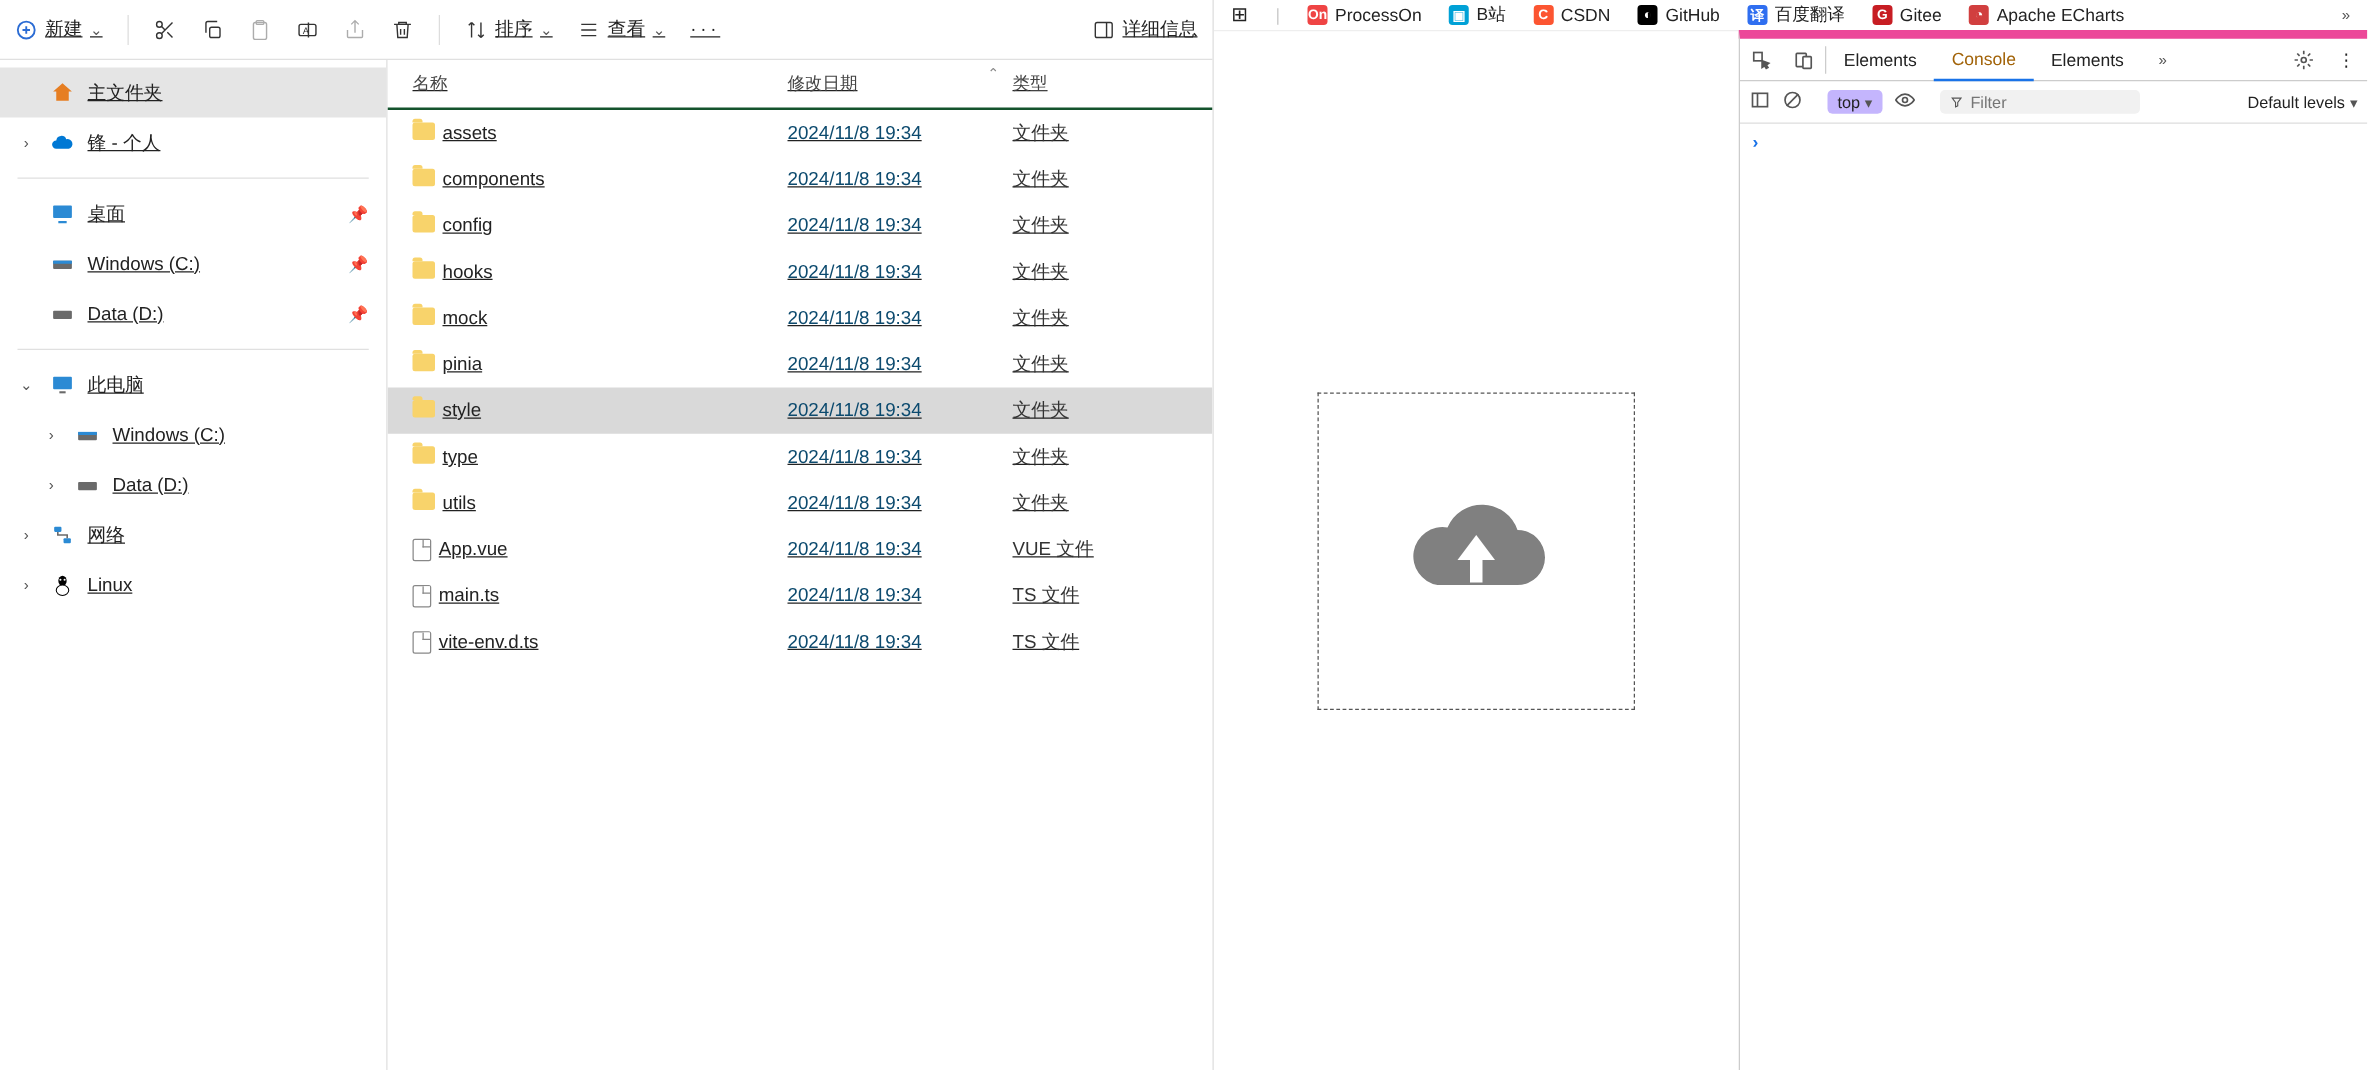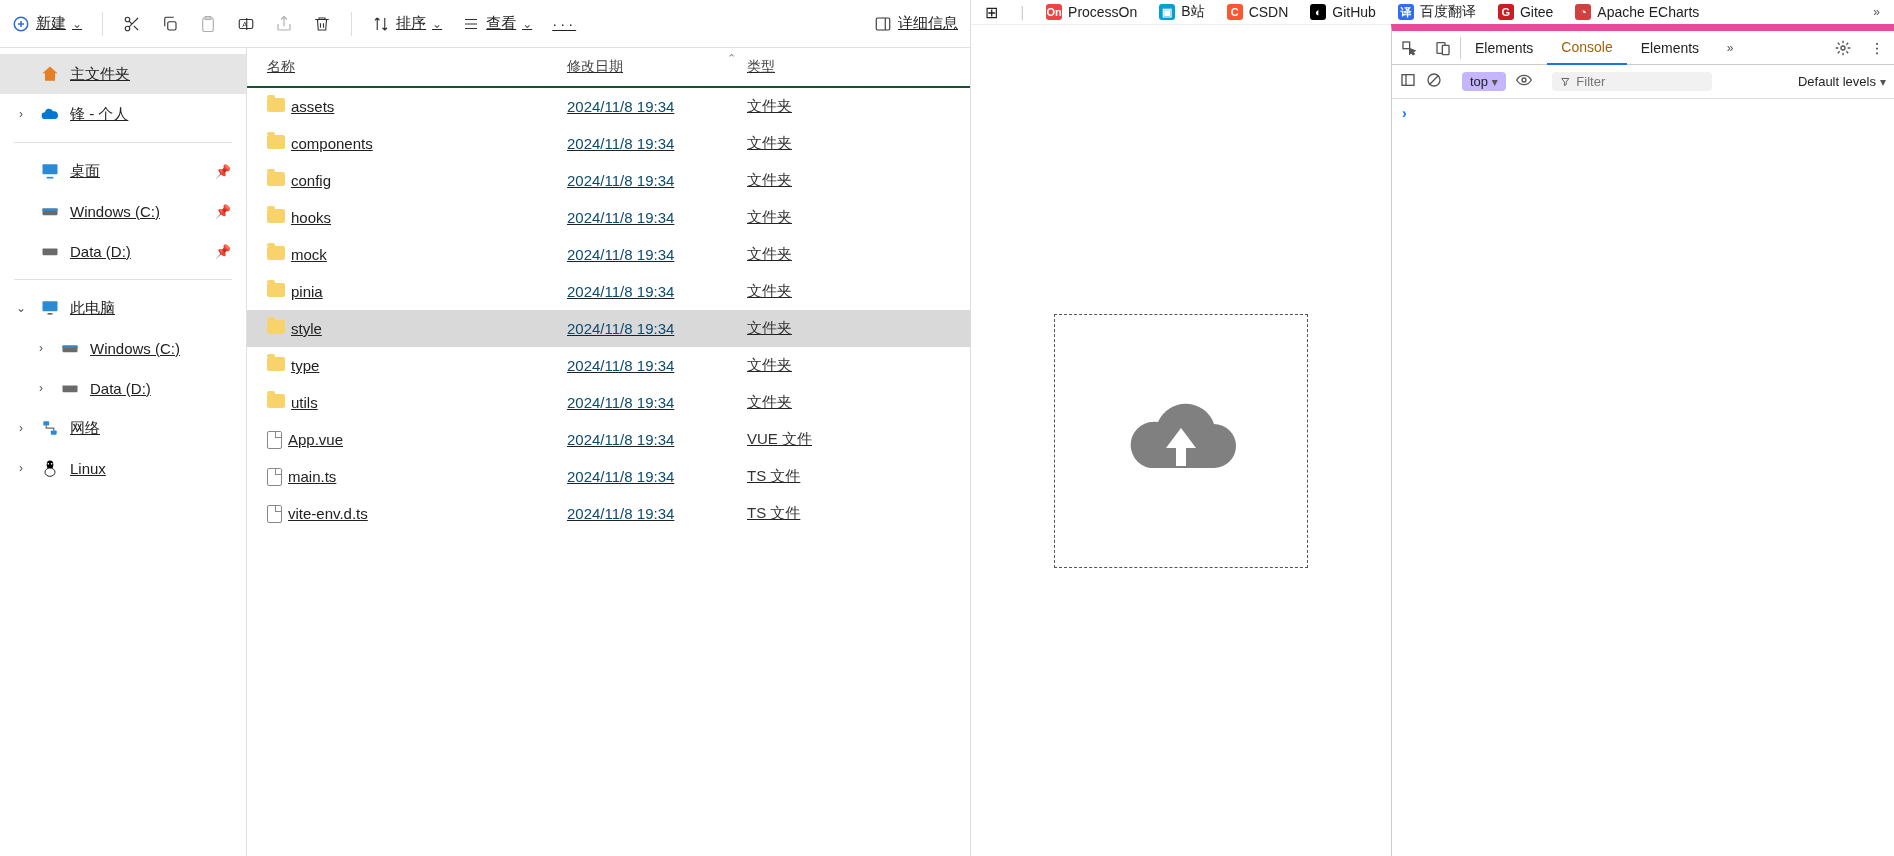--- a/index.html
+++ b/index.html
@@ -5,21 +5,21 @@
   * { margin: 0; padding: 0; box-sizing: border-box; font-family: "Segoe UI", "Microsoft YaHei", sans-serif; }
   body { width: 1894px; height: 856px; display: flex; overflow: hidden; background: #fff; color: #222; }
   
   .explorer { width: 971px; height: 100%; display: flex; flex-direction: column; border-right: 1px solid #ddd; text-decoration: underline; }
   .toolbar { height: 48px; display: flex; align-items: center; padding: 0 12px; gap: 20px; border-bottom: 1px solid #e0e0e0; }
   .tbtn { display: flex; align-items: center; gap: 6px; cursor: pointer; font-size: 15px; }
   .tbtn svg, .tbtn .ic { width: 18px; height: 18px; }
   .tsep { width: 1px; height: 24px; background: #ddd; }
   .explorer-body { flex: 1; display: flex; overflow: hidden; }
   
-  .sidebar { width: 247px; border-right: 1px solid #e0e0e0; padding-top: 6px; overflow-y: auto; }
+  .sidebar { width: 310px; border-right: 1px solid #e0e0e0; padding-top: 6px; overflow-y: auto; }
   .side-item { display: flex; align-items: center; gap: 10px; height: 40px; padding: 0 14px 0 40px; font-size: 15px; cursor: pointer; position: relative; }
   .side-item.active { background: #e5e5e5; }
   .side-item .caret { position: absolute; left: 14px; width: 14px; height: 14px; display: flex; align-items: center; justify-content: center; }
   .side-item .pin { position: absolute; right: 14px; color: #888; font-size: 13px; }
   .side-item .sicon { width: 20px; height: 20px; display:flex; align-items:center; justify-content:center; }
   .side-sep { height: 1px; background: #e0e0e0; margin: 8px 14px; }
   .side-item.indent { padding-left: 60px; }
   .side-item.indent .caret { left: 34px; }
   
   .filelist { flex: 1; display: flex; flex-direction: column; overflow: hidden; }

